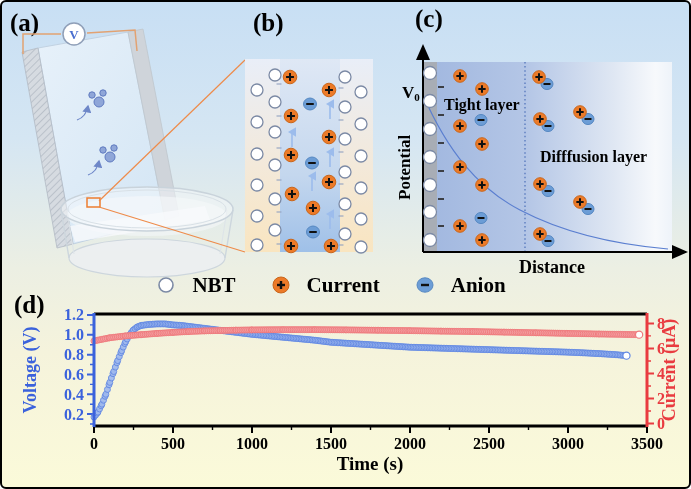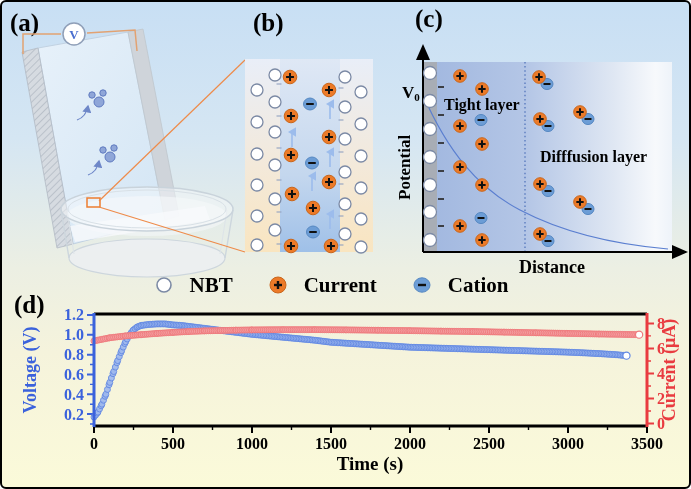--- a/index.html
+++ b/index.html
@@ -375,21 +375,21 @@
         <line x1="5" y1="9" x2="13" y2="9" stroke="#101010" stroke-width="2.4"></line>
         <line x1="9" y1="5" x2="9" y2="13" stroke="#101010" stroke-width="2.4"></line>
       </svg>
       <span class="lab">Current</span>
     </div>
     <div class="legend-item">
       <svg width="18" height="18" viewBox="0 0 18 18" style="position:static">
         <ellipse cx="9" cy="9" rx="8" ry="7.2" fill="#6C9DD6" stroke="#5688C2" stroke-width="1"></ellipse>
         <line x1="5" y1="9" x2="13" y2="9" stroke="#101010" stroke-width="2.4"></line>
       </svg>
-      <span class="lab">Cation</span>
+      <span class="lab">Anion</span>
     </div>
   </div>
 
   <svg id="panel-d" style="left:16px;top:296px;" width="672" height="190" viewBox="0 0 672 190">
     <g id="pd-dynamic">
         <line x1="115.5" y1="128" x2="115.5" y2="132" stroke="#000" stroke-width="1.4"></line>
         <line x1="194.5" y1="128" x2="194.5" y2="132" stroke="#000" stroke-width="1.4"></line>
         <line x1="273.5" y1="128" x2="273.5" y2="132" stroke="#000" stroke-width="1.4"></line>
         <line x1="352.5" y1="128" x2="352.5" y2="132" stroke="#000" stroke-width="1.4"></line>
         <line x1="431.5" y1="128" x2="431.5" y2="132" stroke="#000" stroke-width="1.4"></line>

